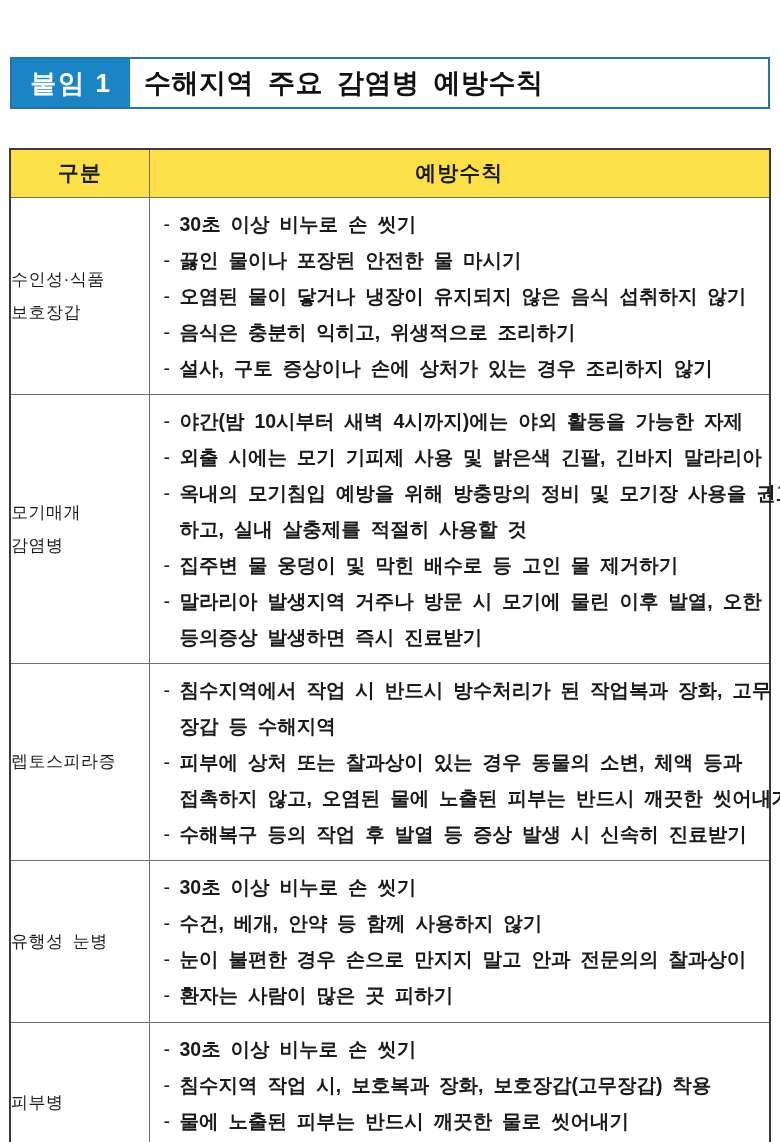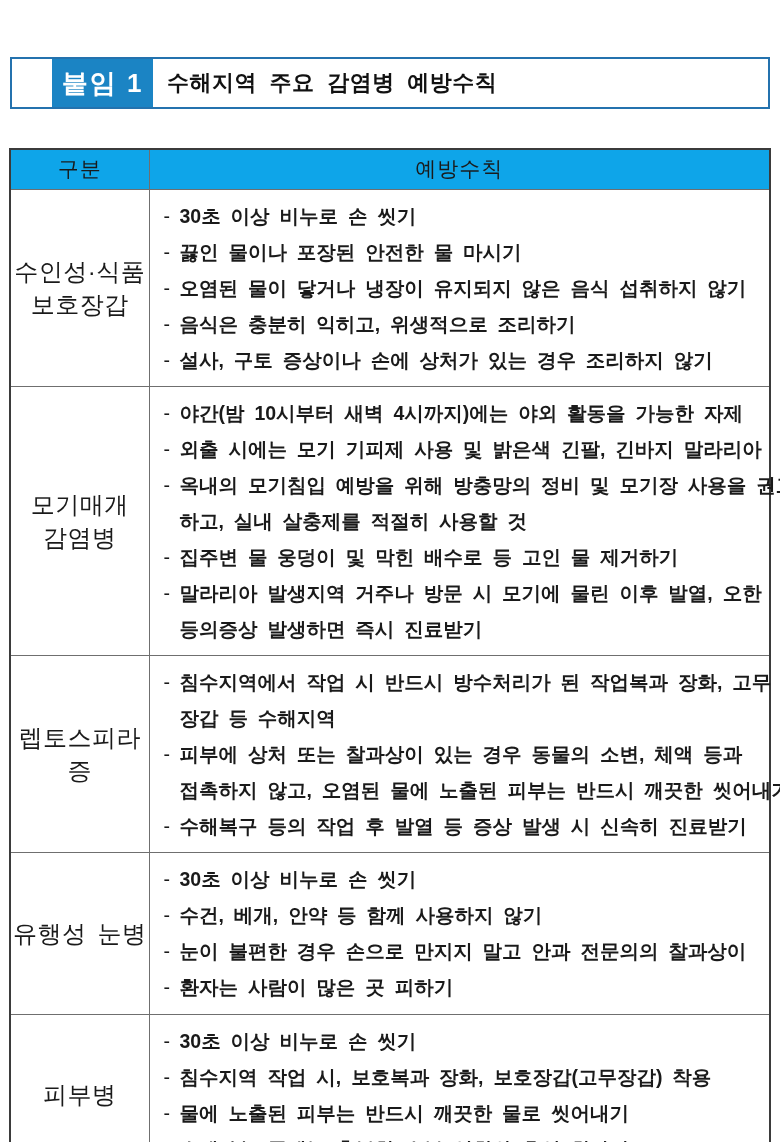--- a/index.html
+++ b/index.html
@@ -23,35 +23,34 @@
     left: 10px; top: 57px;
     width: 760px; height: 52px;
     border: 2px solid #2472ae;
     background: #ffffff;
     display: flex;
     align-items: stretch;
   }
   .badge {
     background: #1b84c4;
     color: #ffffff;
-    width: 101px;
+    width: 118px;
     display: flex;
     align-items: center;
     justify-content: center;
     font-size: 26px;
     font-weight: bold;
     letter-spacing: 2px;
     flex: 0 0 auto;
-    margin-left: 40px;
   }
   .doc-title {
     display: flex;
     align-items: center;
     padding-left: 14px;
-    font-size: 22px;
+    font-size: 27px;
     font-weight: bold;
     letter-spacing: 0.5px;
     word-spacing: 6px;
     color: #111111;
   }
 
   
   table.rules-table {
     position: absolute;
     left: 9px; top: 148px;
@@ -61,32 +60,32 @@
   }
   table.rules-table th,
   table.rules-table td {
     border: 1px solid #6f6f6f;
   }
   table.rules-table {
     border: 2px solid #3b3b3b;
   }
   th.col-cat { width: 139px; }
   thead th {
-    background: #0ea5e9;
-    height: 40px;
+    background: #fde047;
+    height: 48px;
     font-size: 21px;
-    font-weight: normal;
+    font-weight: bold;
     text-align: center;
     vertical-align: middle;
     letter-spacing: 1px;
   }
   td.cat {
-    text-align: center;
+    text-align: left;
     vertical-align: middle;
-    font-size: 24px;
+    font-size: 17px;
     line-height: 33px;
     letter-spacing: 0.5px;
     word-spacing: 4px;
   }
   td.rules {
     vertical-align: middle;
     padding: 8px 6px 8px 14px;
     font-size: 19.5px;
   }
   .item {

